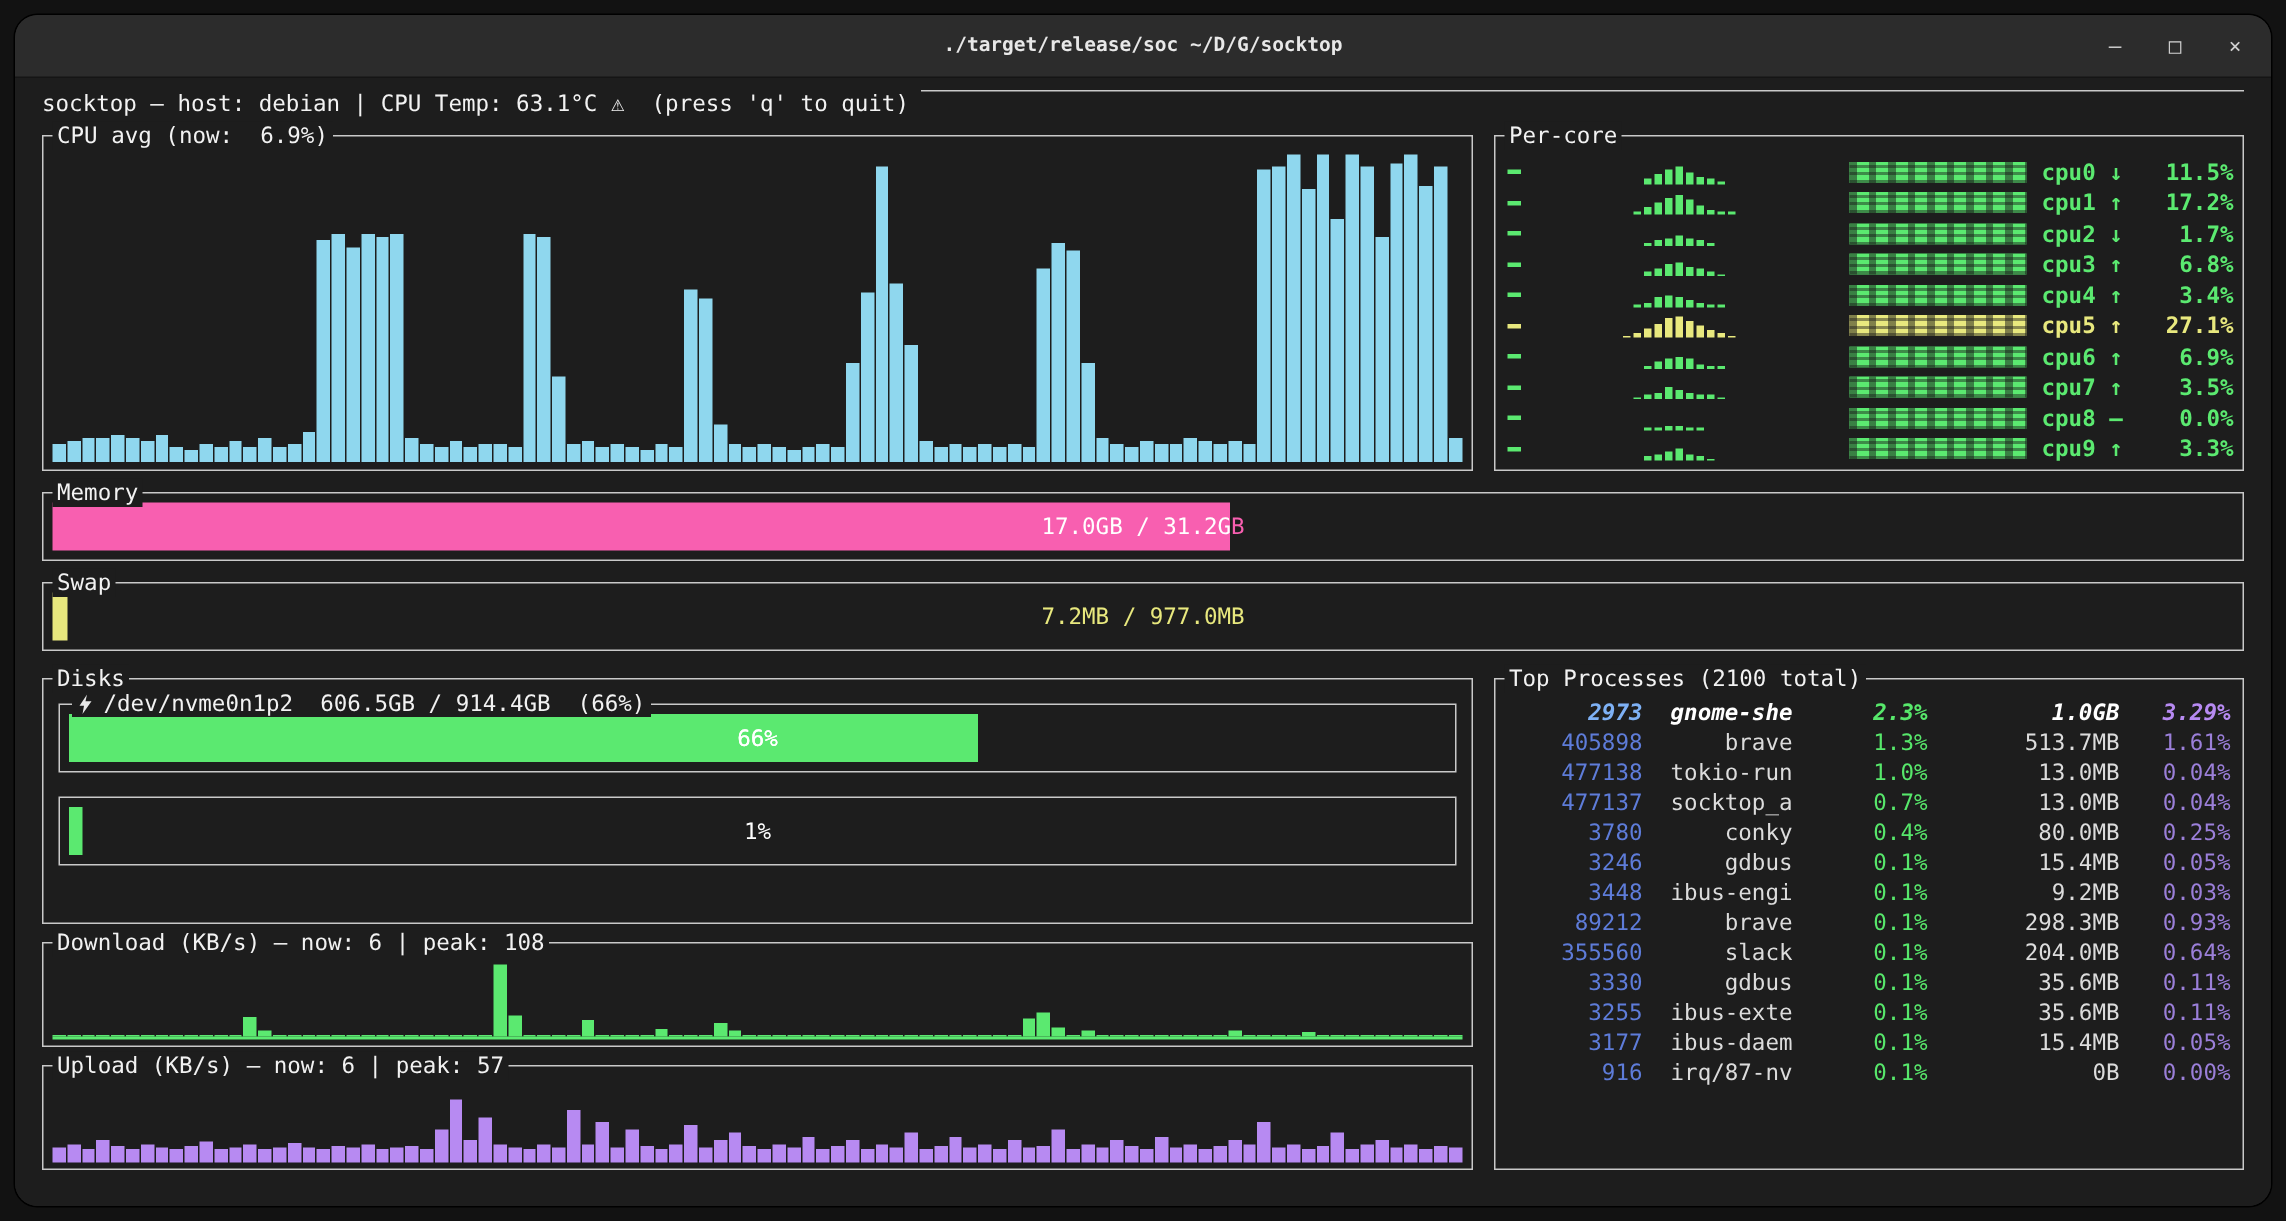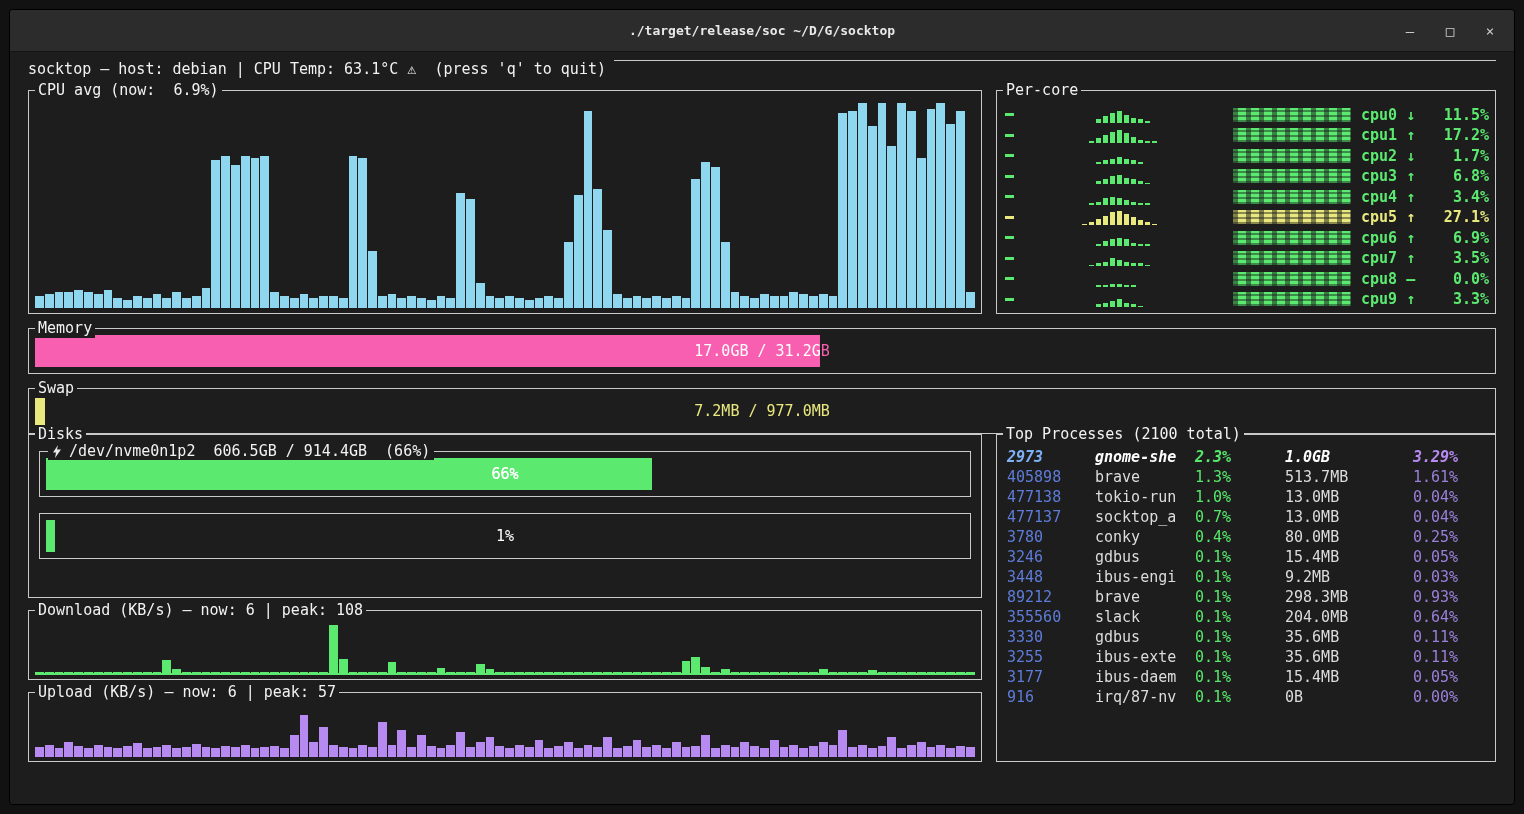--- a/index.html
+++ b/index.html
@@ -1,18 +1,18 @@
 <!DOCTYPE html>
 <html><head>
 <meta charset="utf-8">
 <style>
   * { box-sizing: border-box; margin: 0; padding: 0; }
   body { background:#101010; font-family:"DejaVu Sans Mono", monospace; }
   .page { width:1524px; height:814px; background:#121212; padding:9px; }
-  .window { width:100%; height:796px; background:#000000; border-radius:4px; overflow:hidden; border:1px solid #000; box-shadow:0 0 0 1px #2a2a2a inset; }
+  .window { width:100%; height:796px; background:#000000; border-radius:16px; overflow:hidden; border:1px solid #000; box-shadow:0 0 0 1px #2a2a2a inset; }
 
   
   .titlebar { height:42px; background:#2c2c2c; position:relative; display:flex; align-items:center; justify-content:center; border-bottom:1px solid #151515; }
   .titlebar-title { font-size:13px; font-weight:bold; color:#e8e8e8; }
   .win-controls { position:absolute; right:16px; top:0; bottom:0; display:flex; align-items:center; gap:24px; }
   .win-btn { color:#cfcfcf; font-size:14px; width:16px; text-align:center; cursor:pointer; }
 
   
   .terminal { height:754px; padding:8px 18px 0 18px; background:#1d1d1d; color:#e8e8e8; overflow:hidden; }
   .app-header { display:flex; height:22px; margin-bottom:6px; }
@@ -37,21 +37,21 @@
   .spark-bar { width:5px; }
   .core-block { width:118px; height:14px; margin:0 10px 0 6px; }
   .core-label { width:128px; display:flex; justify-content:space-between; font-weight:bold; font-size:15px; white-space:pre; }
 
   
   .gauge-panel { height:46px; margin-top:14px; }
   .gauge { position:absolute; left:6px; right:6px; top:6px; bottom:6px; }
   .gauge-fill { position:absolute; left:0; top:0; bottom:0; width:0; }
   .gauge-label { position:absolute; inset:0; display:flex; align-items:center; justify-content:center; font-size:15px; white-space:pre; pointer-events:none; }
 
-  .row-bottom { display:flex; gap:14px; margin-top:0; }
+  .row-bottom { display:flex; gap:14px; margin-top:18px;text-align:right; }
   .col-left { flex:1; }
   .panel-disks { height:164px; }
   .subpanel { position:relative; border:1px solid #c9c9c9; height:46px; margin:16px 10px 0 10px; }
   .subpanel-title { position:absolute; top:-10px; left:8px; background:#1d1d1d; padding:0 4px; display:flex; align-items:center; gap:7px; font-size:15px; color:#f2f2f2; white-space:pre; z-index:3; }
 
   .panel-net { height:70px; margin-top:12px; }
   .panel-net .chart-area { top:14px; bottom:4px; }
 
   
   .panel-proc { width:500px; height:328px; }

